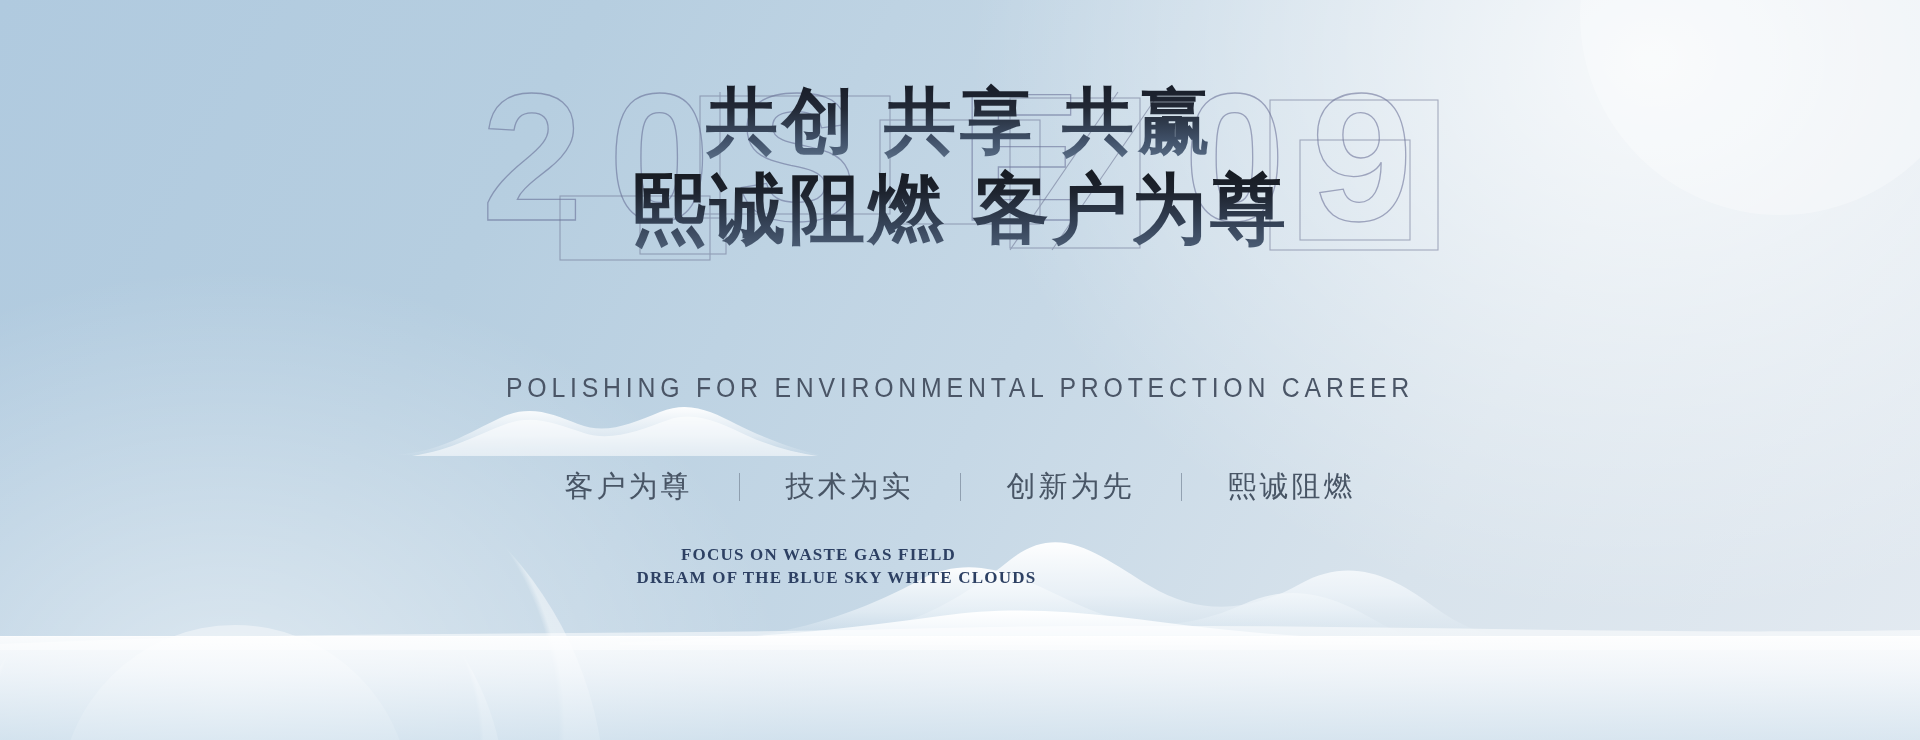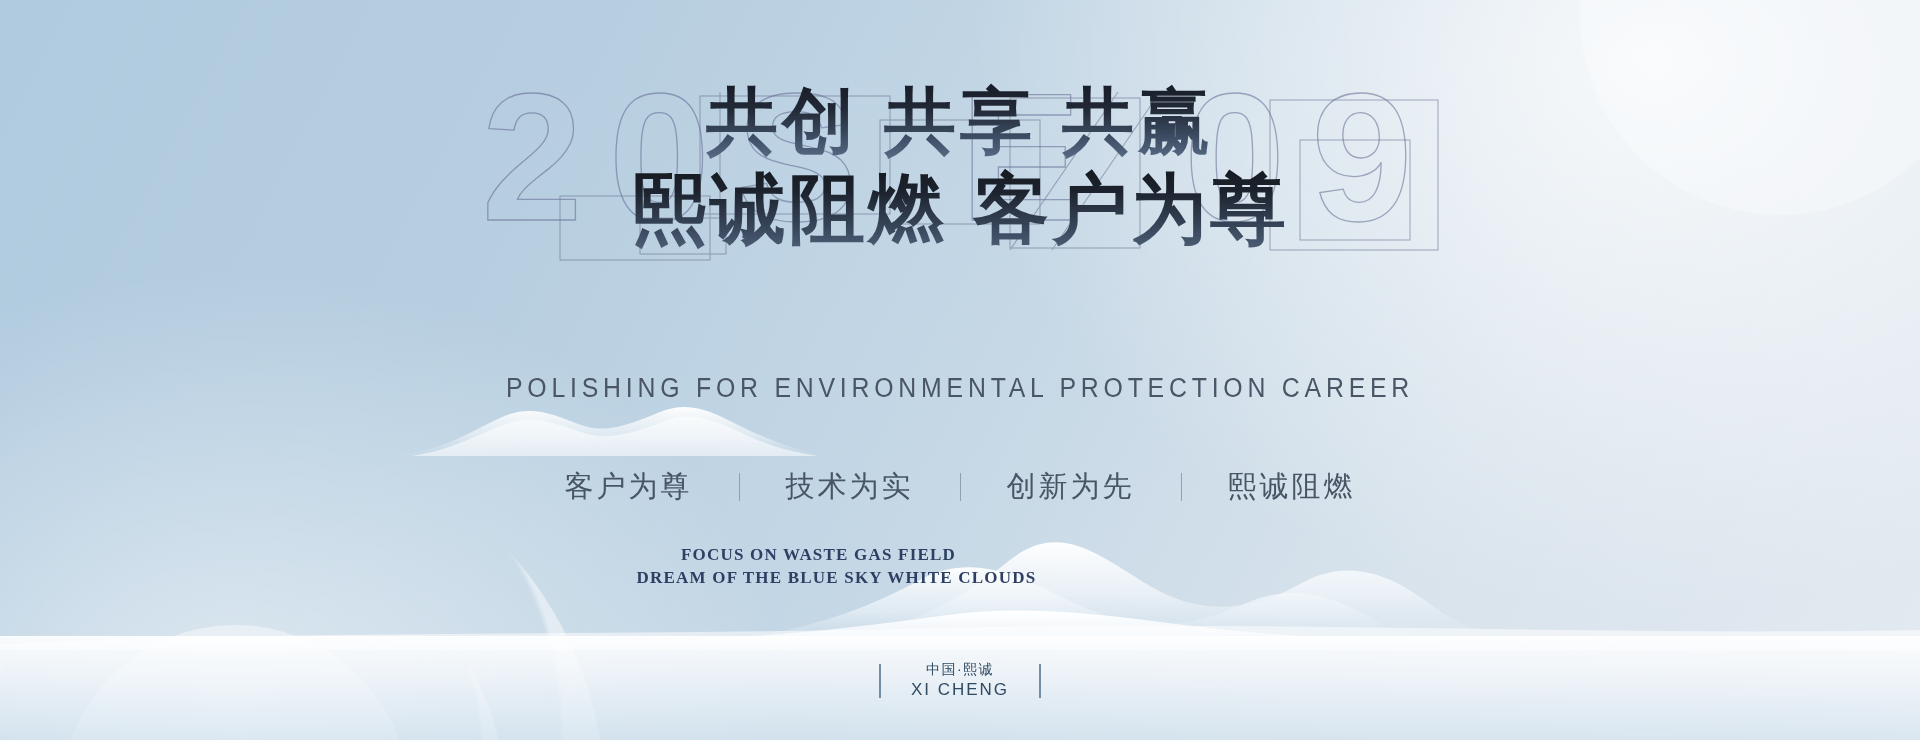--- a/index.html
+++ b/index.html
@@ -238,22 +238,14 @@
     <span class="ph">创新为先</span>
     <span class="sep"></span>
     <span class="ph">熙诚阻燃</span>
   </div>
 
   <div class="minilines">
     <div class="m1">FOCUS ON WASTE GAS FIELD</div>
     <div class="m2">DREAM OF THE BLUE SKY WHITE CLOUDS</div>
   </div>
 
-  <div class="logo">
-    <span class="bar"></span>
-    <span class="txt">
-      <span class="cn" style="display:block">中国·熙诚</span>
-      <span class="en" style="display:block">XI CHENG</span>
-    </span>
-    <span class="bar"></span>
-  </div>
 
 </div>
 
 </body></html>

